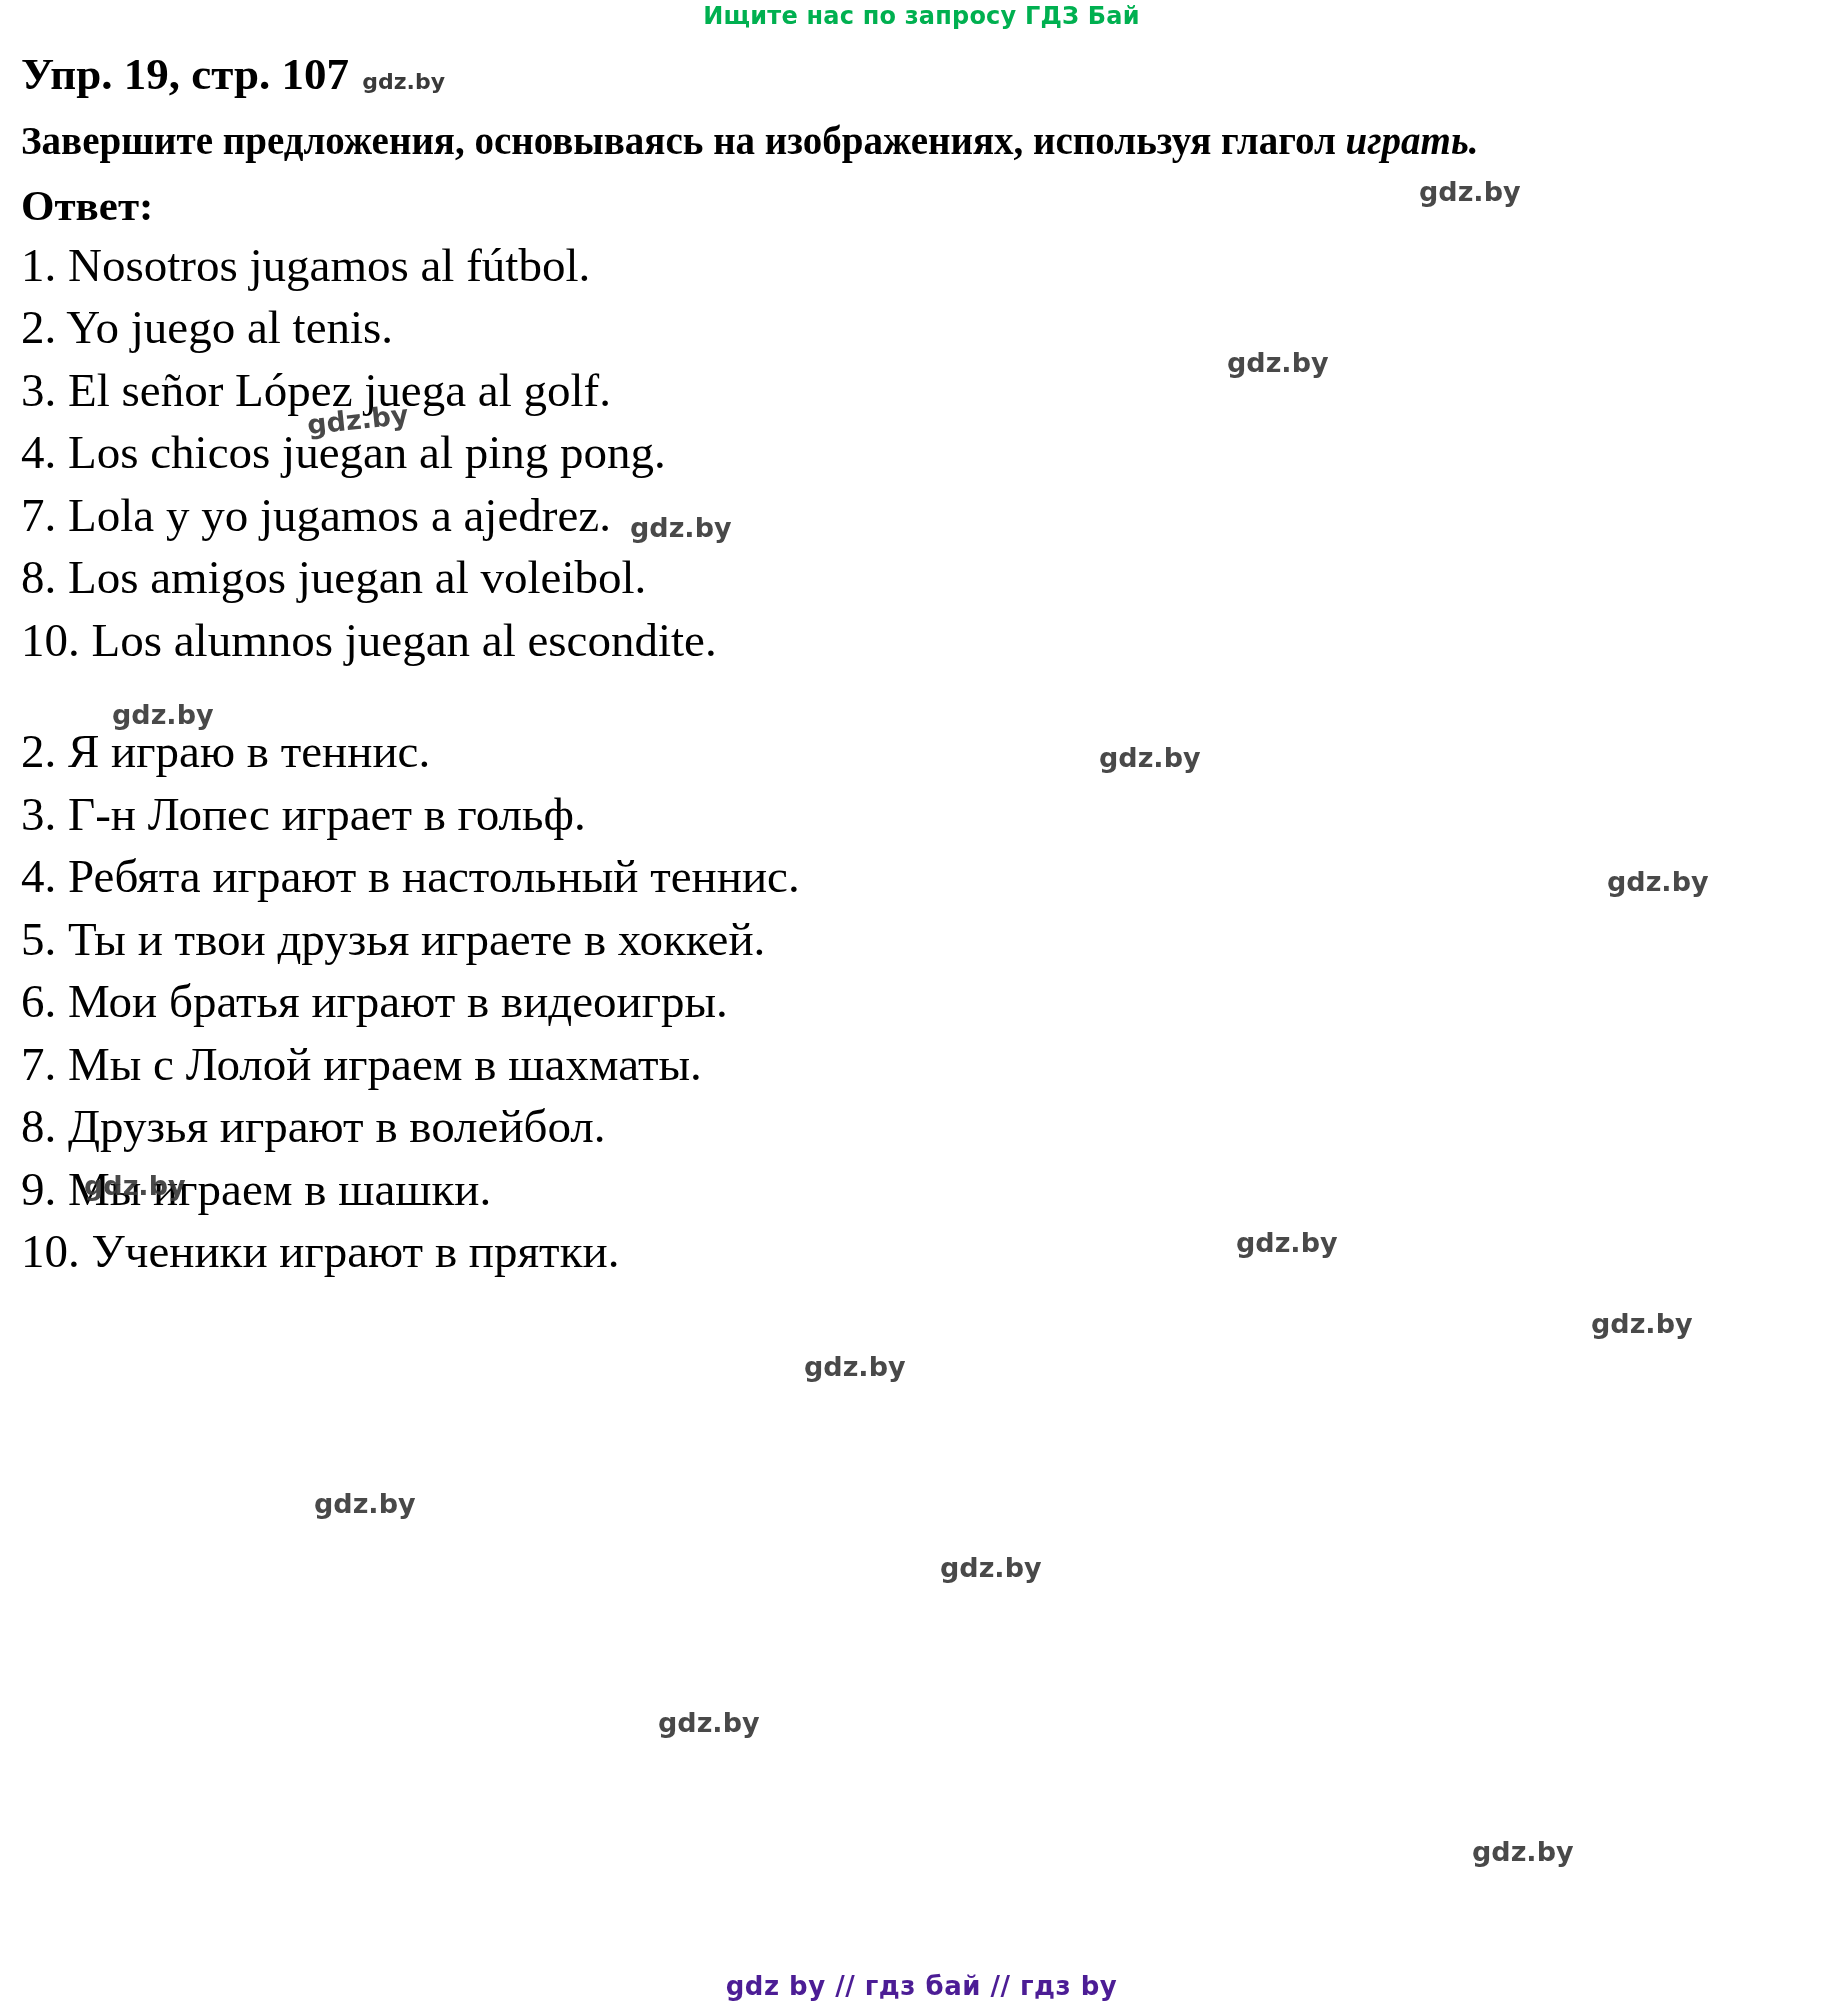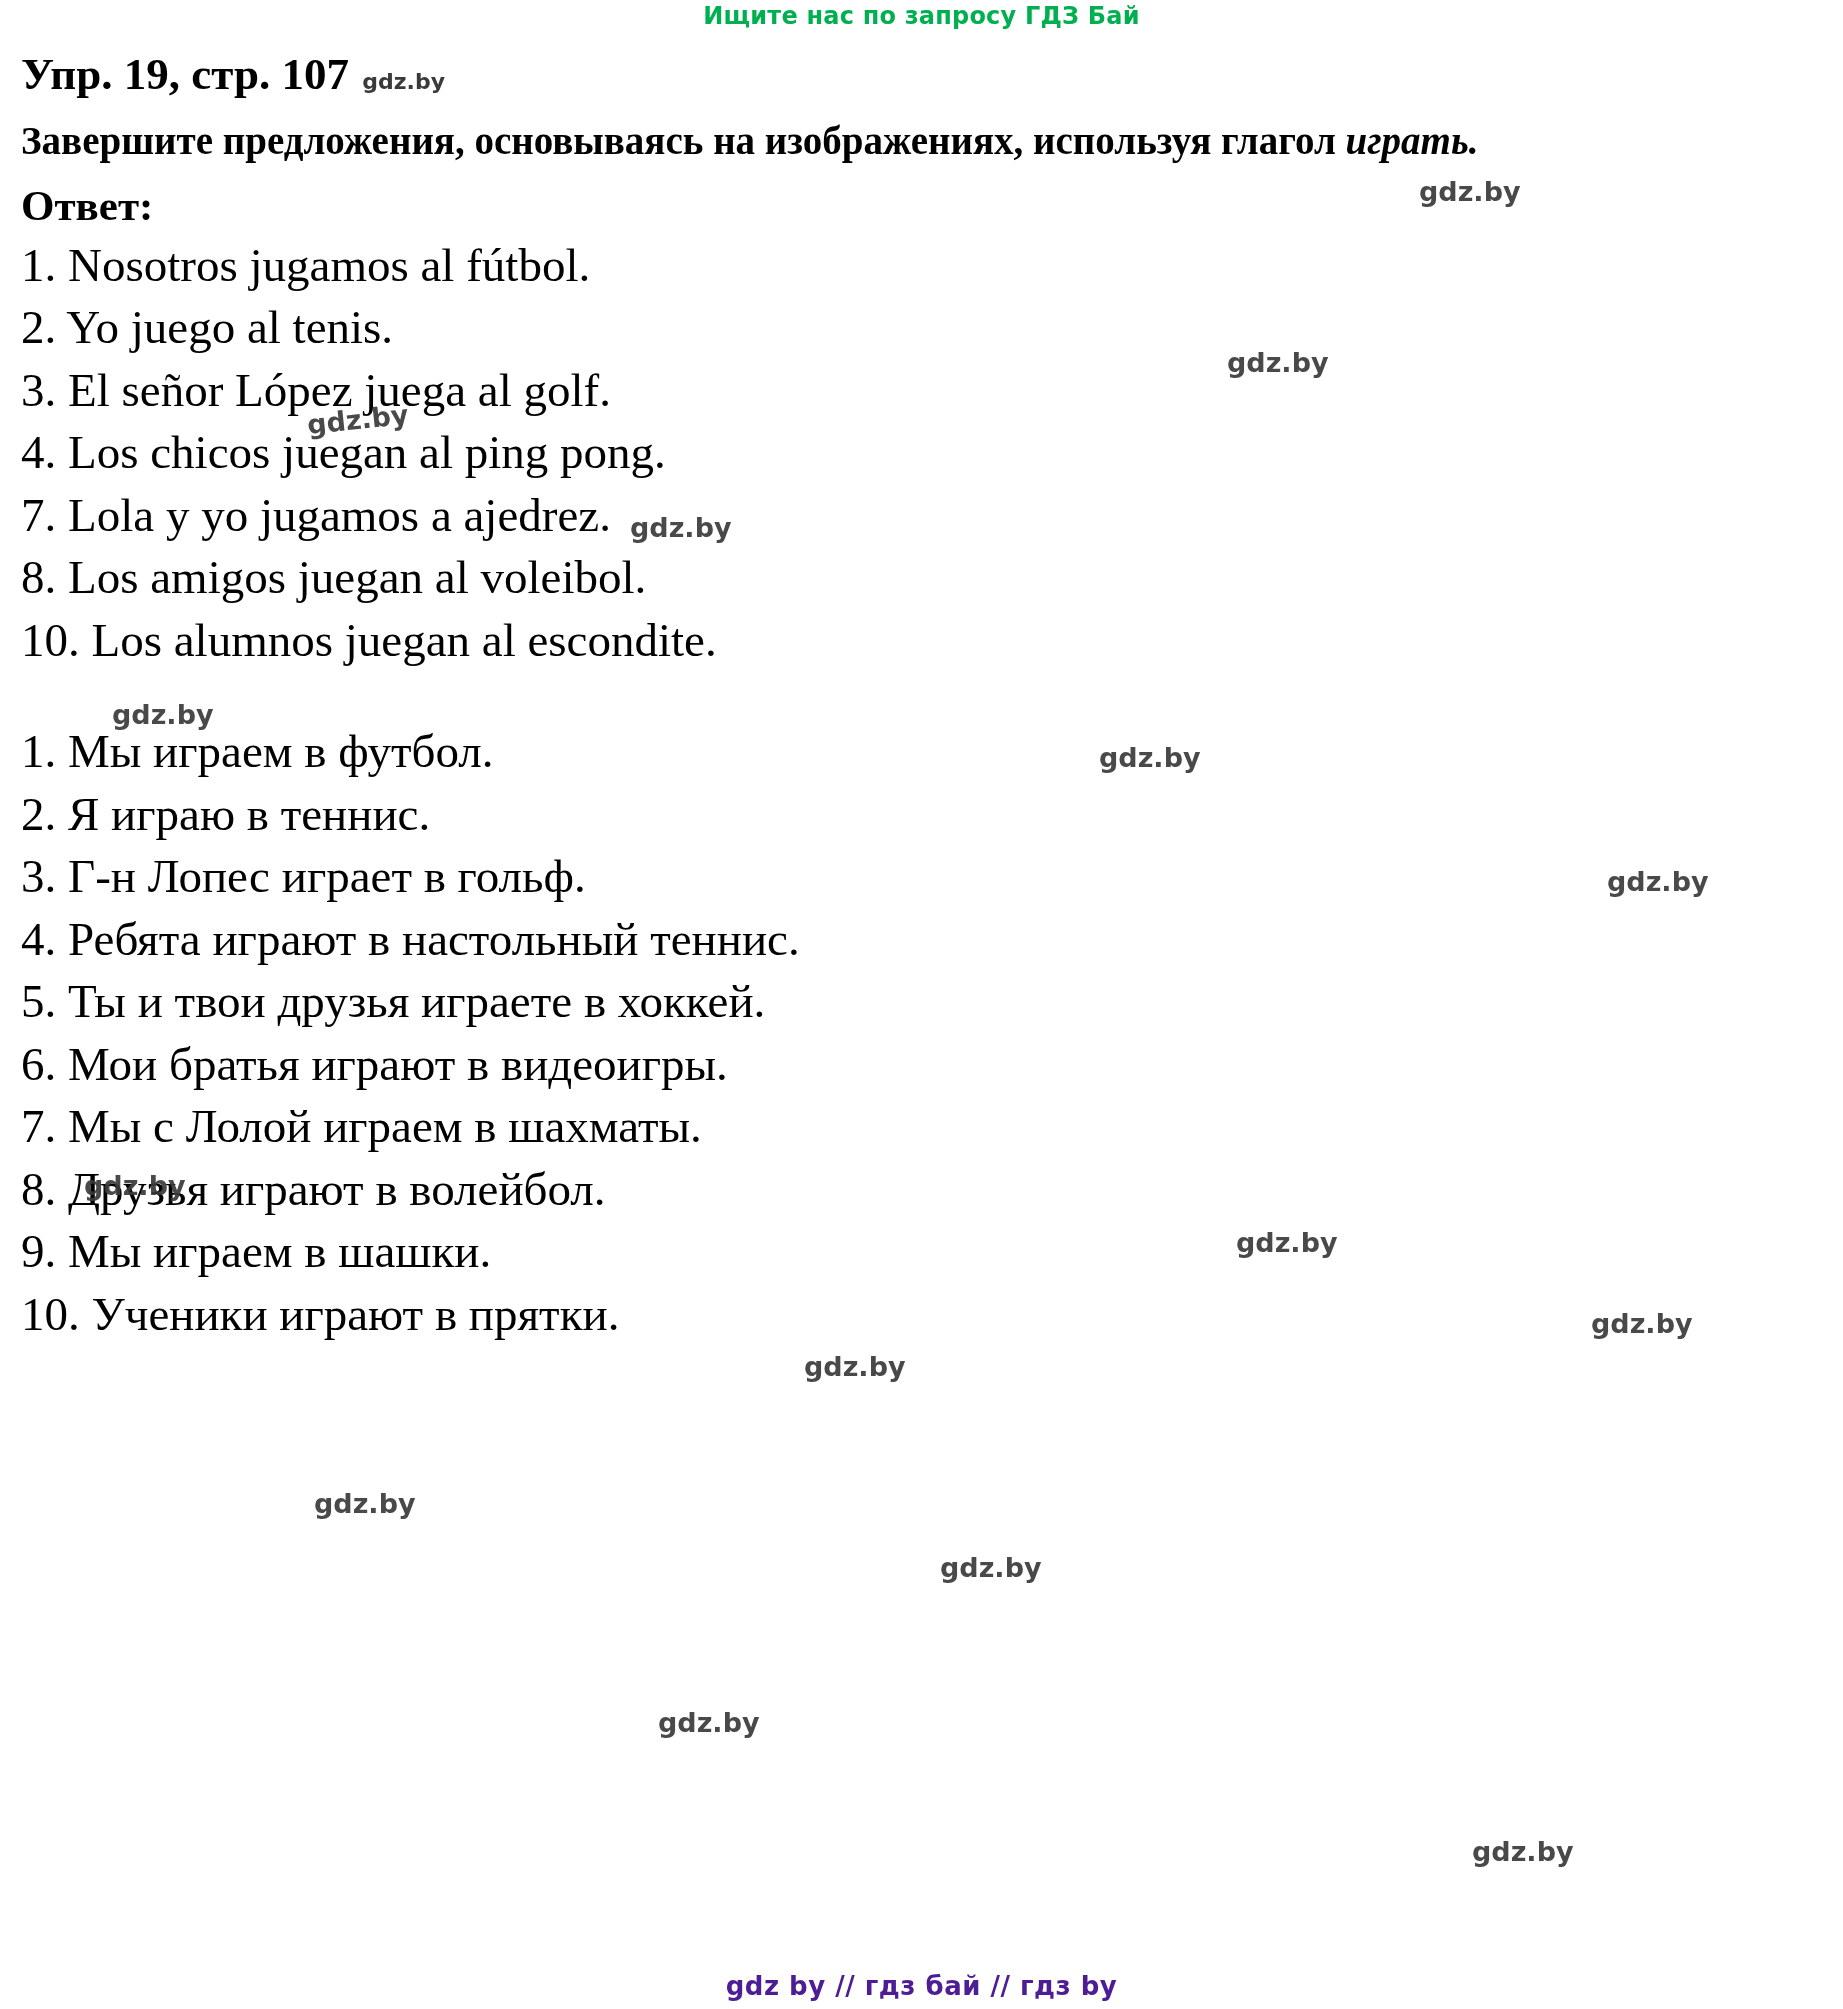--- a/index.html
+++ b/index.html
@@ -142,21 +142,20 @@
       <li>3. El señor López juega al golf.</li>
       <li>4. Los chicos juegan al ping pong.</li>
       <li>7. Lola y yo jugamos a ajedrez.</li>
       <li>8. Los amigos juegan al voleibol.</li>
       <li>10. Los alumnos juegan al escondite.</li>
     </ul>
 
     <div class="gap"></div>
 
     <ul class="list">
-      <li>1. Мы играем в футбол.</li>
       <li>2. Я играю в теннис.</li>
       <li>3. Г-н Лопес играет в гольф.</li>
       <li>4. Ребята играют в настольный теннис.</li>
       <li>5. Ты и твои друзья играете в хоккей.</li>
       <li>6. Мои братья играют в видеоигры.</li>
       <li>7. Мы с Лолой играем в шахматы.</li>
       <li>8. Друзья играют в волейбол.</li>
       <li>9. Мы играем в шашки.</li>
       <li>10. Ученики играют в прятки.</li>
     </ul>

